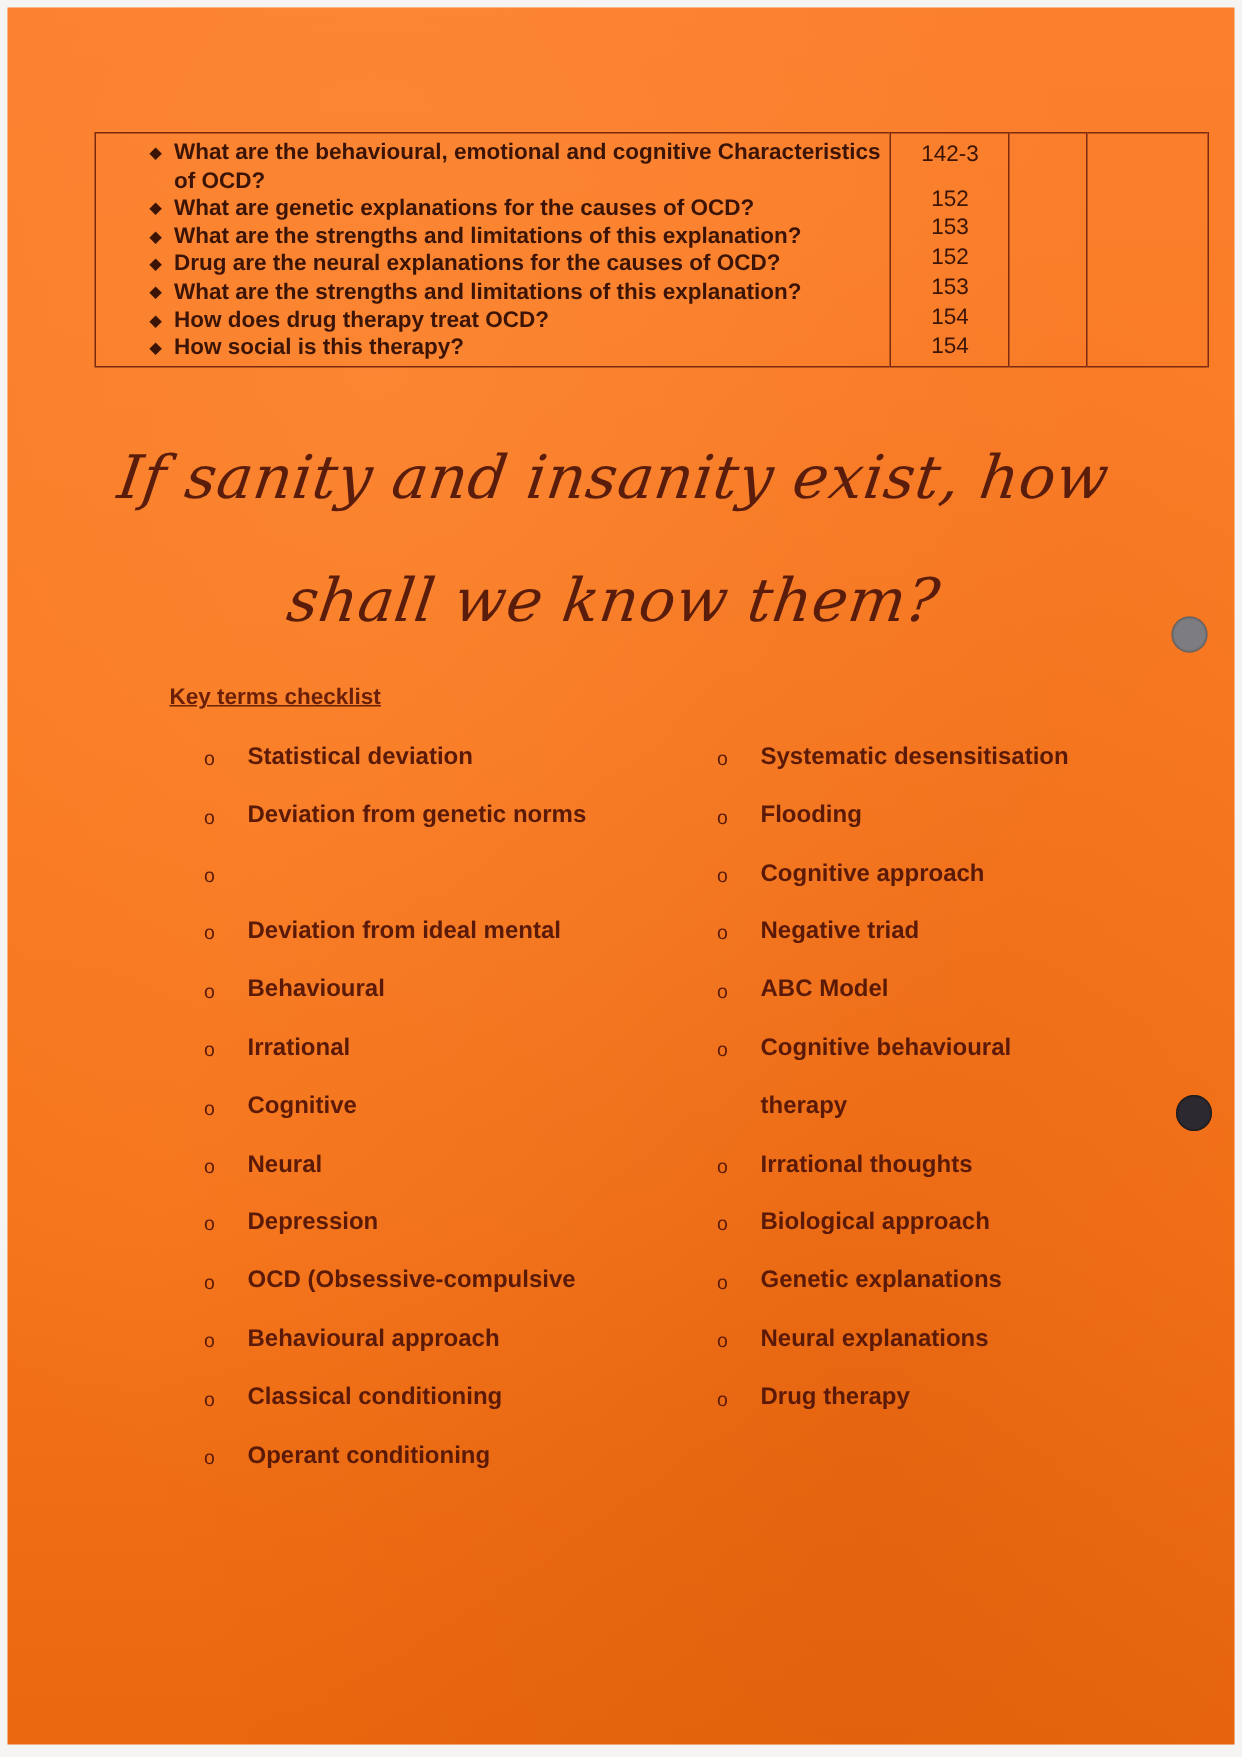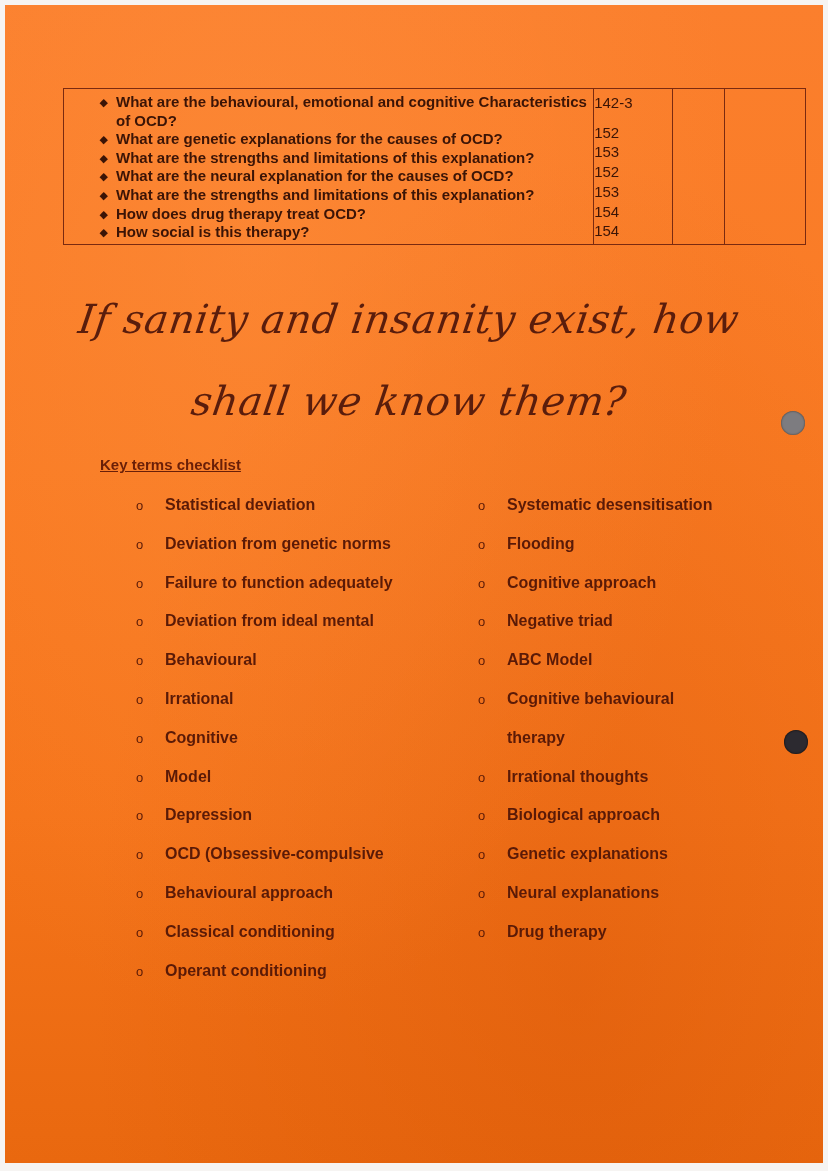--- a/index.html
+++ b/index.html
@@ -27,40 +27,40 @@
     border:1.5px solid #7a2a10;
     color:#3b1406;
     font-size:15px;
   }
   table.qtable td {
     border-left:1.5px solid #7a2a10;
     border-right:1.5px solid #7a2a10;
     vertical-align:top; padding:0;
   }
   .qcol { width:527px; padding:4px 0 2px 0 !important; }
-  .pcol { width:78px; text-align:left; padding-top:4px !important; }
+  .pcol { width:78px; text-align:center; padding-top:4px !important; }
   .ecol1 { width:50px; }
   .ecol2 { width:80px; }
   .qrow { display:flex; line-height:18.6px; }
   .qbullet { width:52px; text-align:right; padding-right:8px; box-sizing:border-box; font-size:11px; }
   .qtext { flex:1;font-weight:bold; }
   .page-num { line-height:19.7px; }
   .page-num.first { margin-bottom:10px; }
 
   .quote {
     position:absolute; left:0; width:818px; text-align:center;
     font-family:"DejaVu Serif", serif; font-style:italic;
     color:#5a1d0c; font-size:40px; letter-spacing:0.5px;
     transform:skewX(-8deg);
   }
   .quote.l1 { top:296px; }
   .quote.l2 { top:378px; }
 
   .kt-title {
-    position:absolute; left:100px; top:456px;
+    position:absolute; left:113px; top:456px;
     font-weight:bold; font-size:15px; color:#6a1f08;
     text-decoration:underline;
   }
   .kt-col { position:absolute; top:496px; }
   .kt-col.left { left:136px; }
   .kt-col.right { left:478px; }
   .kt-item { display:flex; height:38.8px; align-items:flex-start; color:#5a1a07; font-weight:bold; font-size:16px; }
   .kt-bullet { width:29px; font-size:13px; font-weight:normal; padding-top:2px; }
   .kt-bullet.blank { visibility:hidden; }
 </style>
@@ -83,21 +83,21 @@
       <div class="qrow">
         <span class="qbullet">◆</span>
         <span class="qtext">What are genetic explanations for the causes of OCD?</span>
       </div>
       <div class="qrow">
         <span class="qbullet">◆</span>
         <span class="qtext">What are the strengths and limitations of this explanation?</span>
       </div>
       <div class="qrow">
         <span class="qbullet">◆</span>
-        <span class="qtext">What are the neural explanation for the causes  of OCD?</span>
+        <span class="qtext">Drug are the neural explanations for the causes  of OCD?</span>
       </div>
       <div class="qrow">
         <span class="qbullet">◆</span>
         <span class="qtext">What are the strengths and limitations of this explanation?</span>
       </div>
       <div class="qrow">
         <span class="qbullet">◆</span>
         <span class="qtext">How does drug therapy treat OCD?</span>
       </div>
       <div class="qrow">
@@ -129,41 +129,40 @@
   <div class="kt-item">
       <span class="kt-bullet">o</span>
       <span>Statistical deviation</span>
     </div>
   <div class="kt-item">
       <span class="kt-bullet">o</span>
       <span>Deviation from genetic norms</span>
     </div>
   <div class="kt-item">
       <span class="kt-bullet">o</span>
-      <span>Failure to function adequately</span>
     </div>
   <div class="kt-item">
       <span class="kt-bullet">o</span>
       <span>Deviation from ideal mental</span>
     </div>
   <div class="kt-item">
       <span class="kt-bullet">o</span>
       <span>Behavioural</span>
     </div>
   <div class="kt-item">
       <span class="kt-bullet">o</span>
       <span>Irrational</span>
     </div>
   <div class="kt-item">
       <span class="kt-bullet">o</span>
       <span>Cognitive</span>
     </div>
   <div class="kt-item">
       <span class="kt-bullet">o</span>
-      <span>Model</span>
+      <span>Neural</span>
     </div>
   <div class="kt-item">
       <span class="kt-bullet">o</span>
       <span>Depression</span>
     </div>
   <div class="kt-item">
       <span class="kt-bullet">o</span>
       <span>OCD (Obsessive-compulsive</span>
     </div>
   <div class="kt-item">

